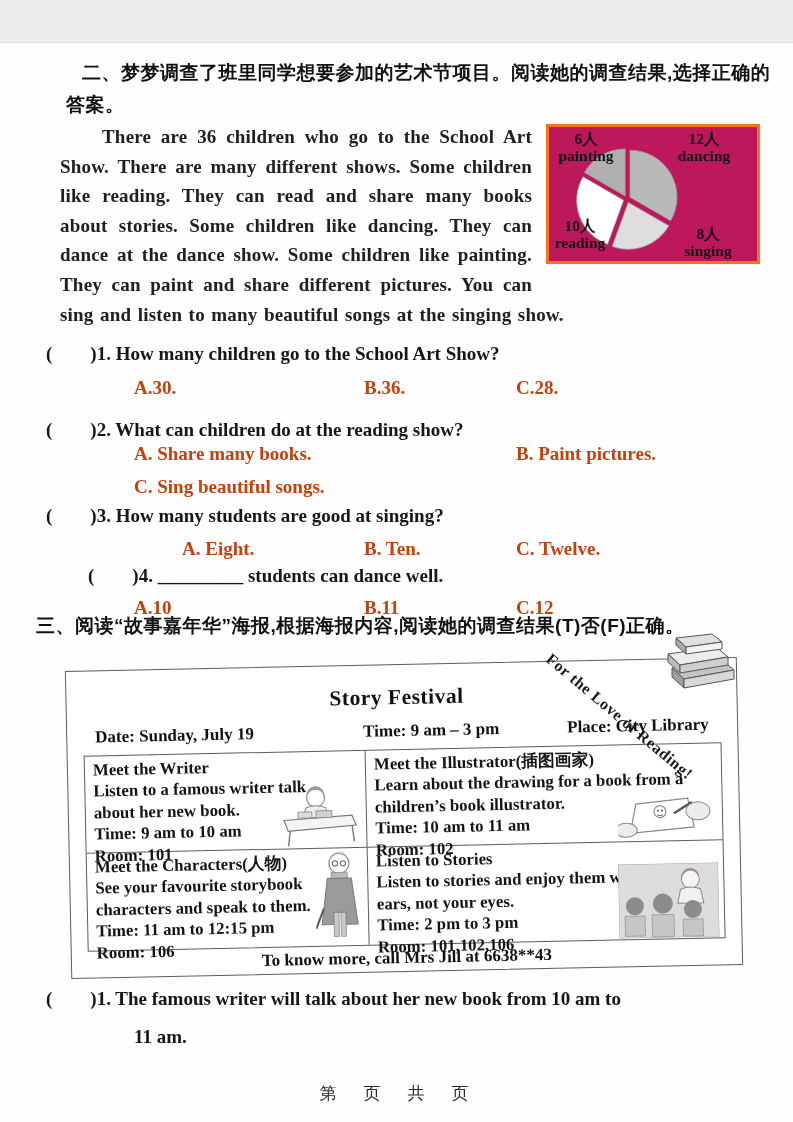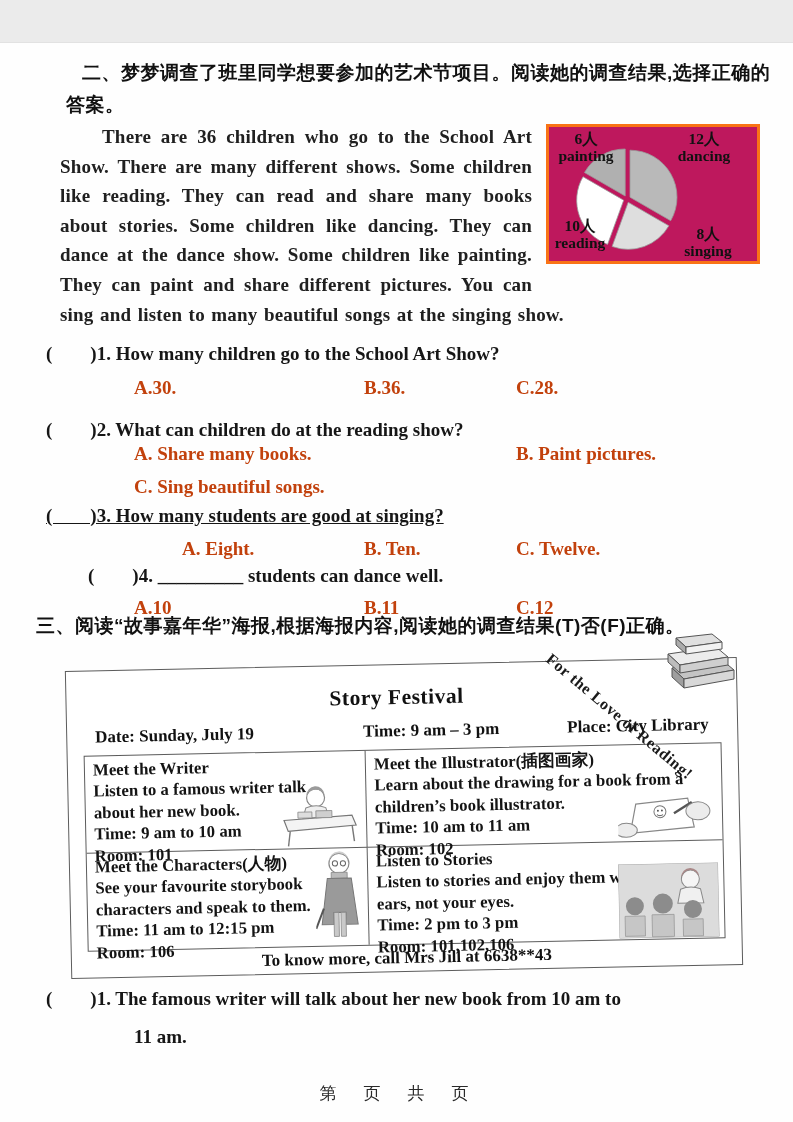--- a/index.html
+++ b/index.html
@@ -100,21 +100,21 @@
 <div class="qline" style="left:46px;top:341px;">(　　)1. How many children go to the School Art Show?</div>
 <div class="opt" style="left:134px;top:375px;">A.30.</div>
 <div class="opt" style="left:364px;top:375px;">B.36.</div>
 <div class="opt" style="left:516px;top:375px;">C.28.</div>
 
 <div class="qline" style="left:46px;top:407px;margin-top:10px;">(　　)2. What can children do at the reading show?</div>
 <div class="opt" style="left:134px;top:441px;">A. Share many books.</div>
 <div class="opt" style="left:516px;top:441px;">B. Paint pictures.</div>
 <div class="opt" style="left:134px;top:474px;">C. Sing beautiful songs.</div>
 
-<div class="qline" style="left:46px;top:503px;text-decoration:underline;">(　　)3. How many students are good at singing?</div>
+<div class="qline" style="left:46px;top:503px;">(　　)3. How many students are good at singing?</div>
 <div class="opt" style="left:134px;top:536px;margin-left:48px;">A. Eight.</div>
 <div class="opt" style="left:364px;top:536px;">B. Ten.</div>
 <div class="opt" style="left:516px;top:536px;">C. Twelve.</div>
 
 <div class="qline" style="left:46px;top:563px;margin-left:42px;">(　　)4. _________ students can dance well.</div>
 <div class="opt" style="left:134px;top:595px;">A.10</div>
 <div class="opt" style="left:364px;top:595px;">B.11</div>
 <div class="opt" style="left:516px;top:595px;">C.12</div>
 
 <div class="cn-head" style="left:36px;top:611px;">三、阅读“故事嘉年华”海报,根据海报内容,阅读她的调查结果(T)否(F)正确。</div>

